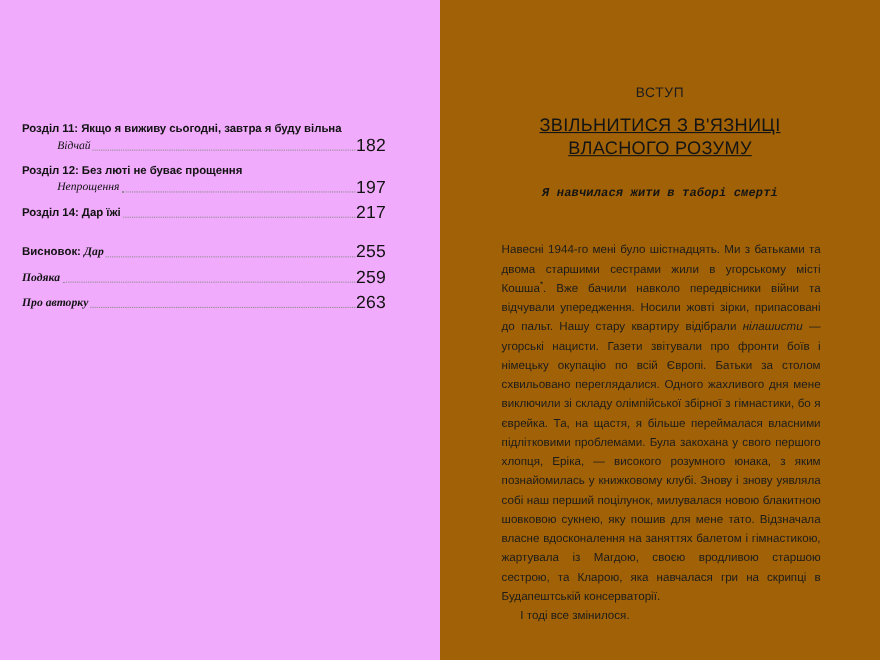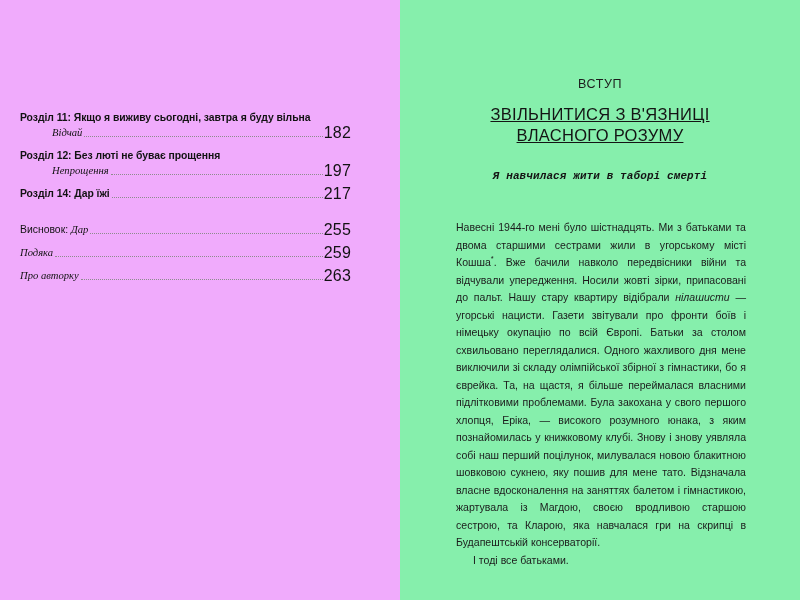--- a/index.html
+++ b/index.html
@@ -84,38 +84,38 @@
     letter-spacing: -0.05px;
   }
   .lbl.serif-italic {
     font-family: "Liberation Serif", "DejaVu Serif", serif;
     font-style: italic;
     font-size: 10.6px;
     margin-left: 32px;
   }
   .lbl.sans-plain {
     font-family: "Liberation Sans", "DejaVu Sans", sans-serif;
-    font-weight: normal;
+    font-weight: bold;
     font-size: 10.4px;
   }
   .lbl .it {
     font-family: "Liberation Serif", "DejaVu Serif", serif;
     font-style: italic;
     font-size: 10.6px;
   }
   .toc-block-gap { height: 13px; }
 
   
   .page-right {
     position: absolute;
     left: 400px;
     top: 0;
     width: 400px;
     height: 600px;
-    background: #86efac;
+    background: #a16207;
   }
   .chapter-head {
     position: absolute;
     left: 55px;
     top: 76px;
     width: 290px;
     text-align: center;
   }
   .eyebrow {
     font-family: "Liberation Sans", "DejaVu Sans", sans-serif;
@@ -231,17 +231,17 @@
     <div class="chapter-head">
       <div class="eyebrow">ВСТУП</div>
       <div class="chapter-title">ЗВІЛЬНИТИСЯ З В'ЯЗНИЦІ
 ВЛАСНОГО РОЗУМУ</div>
     </div>
 
     <div class="chapter-sub">Я навчилася жити в таборі смерті</div>
 
     <div class="body-text" id="body-root">
         <p><span>Навесні 1944-го мені було шістнадцять. Ми з батьками та двома старшими сестрами жили в угорському місті Кошша</span><span class="sup">*</span><span>. Вже бачили навколо передвісники війни та відчували упередження. Носили жовті зірки, припасовані до пальт. Нашу стару квартиру відібрали </span><em>нілашисти</em><span> — угорські нацисти. Газети звітували про фронти боїв і німецьку окупацію по всій Європі. Батьки за столом схвильовано переглядалися. Одного жахливого дня мене виключили зі складу олімпійської збірної з гімнастики, бо я єврейка. Та, на щастя, я більше переймалася власними підлітковими проблемами. Була закохана у свого першого хлопця, Еріка, — високого розумного юнака, з яким познайомилась у книжковому клубі. Знову і знову уявляла собі наш перший поцілунок, милувалася новою блакитною шовковою сукнею, яку пошив для мене тато. Відзначала власне вдосконалення на заняттях балетом і гімнастикою, жартувала із Магдою, своєю вродливою старшою сестрою, та Кларою, яка навчалася гри на скрипці в Будапештській консерваторії.</span></p>
-        <p><span>І тоді все батьками.</span></p>
+        <p><span>І тоді все змінилося.</span></p>
       </div>
 
   </div>
 </div>
 
 </body></html>

